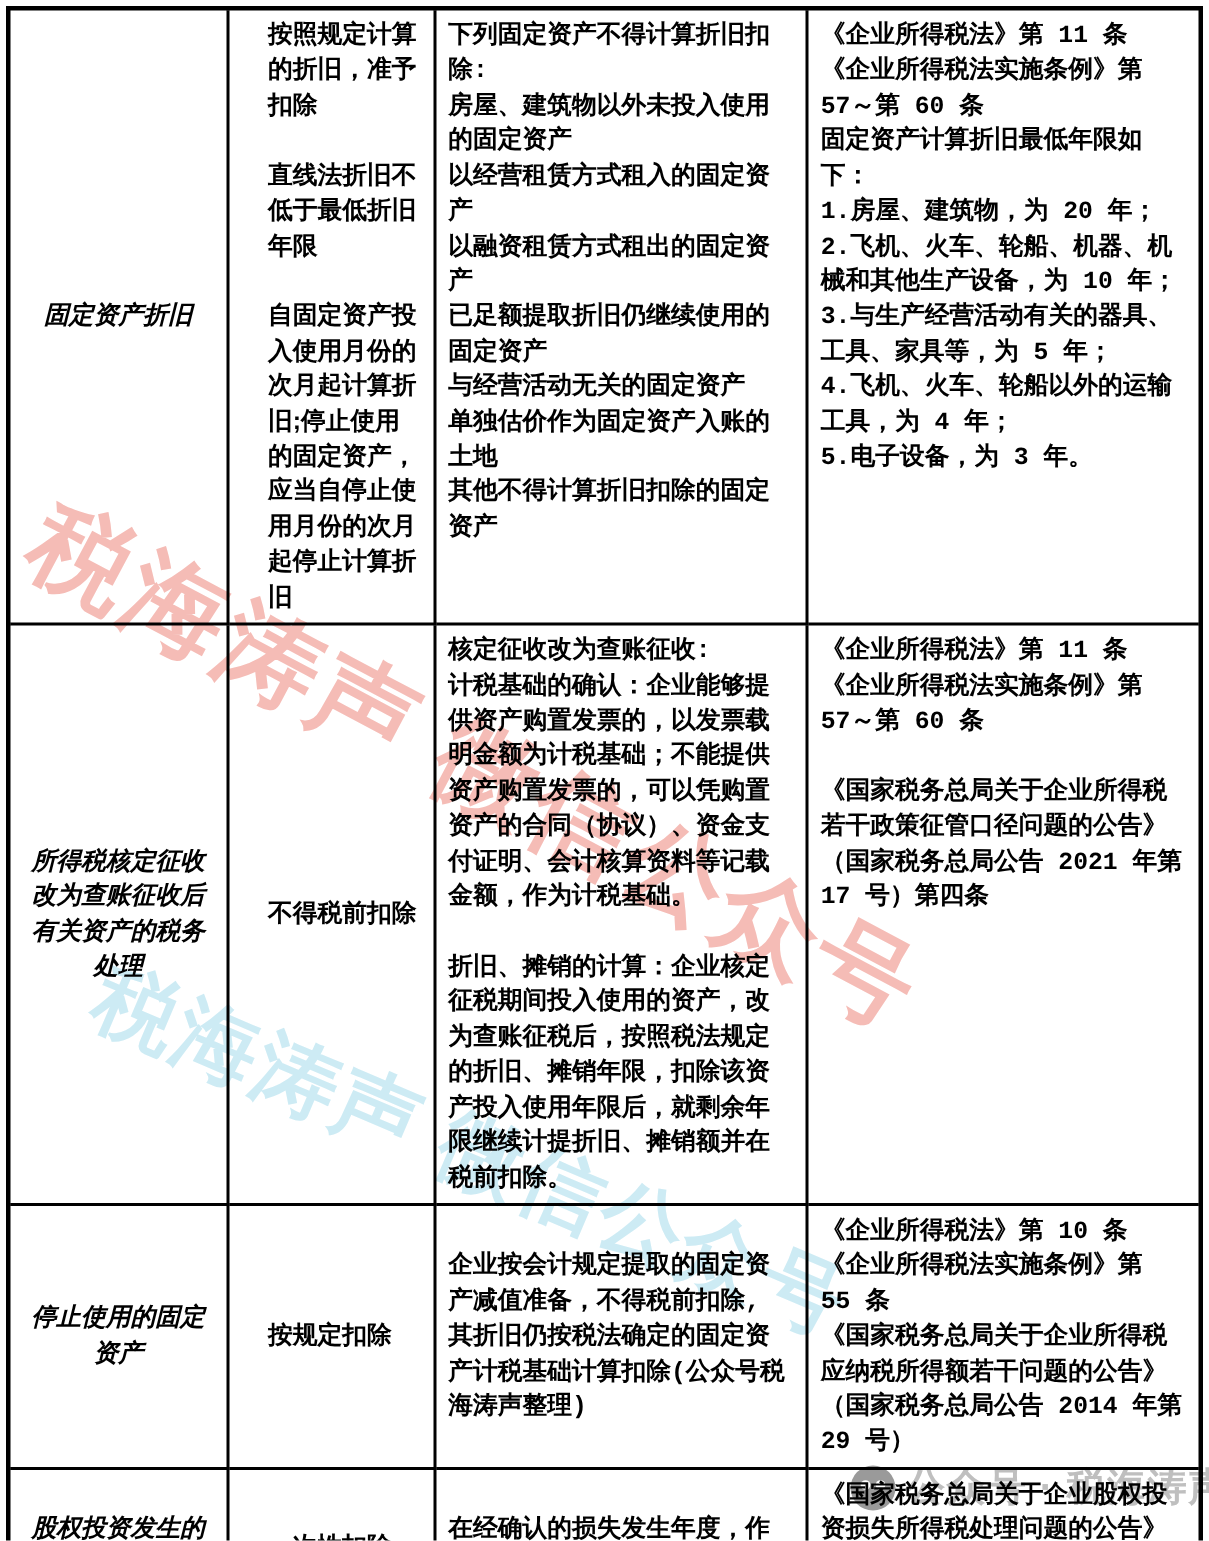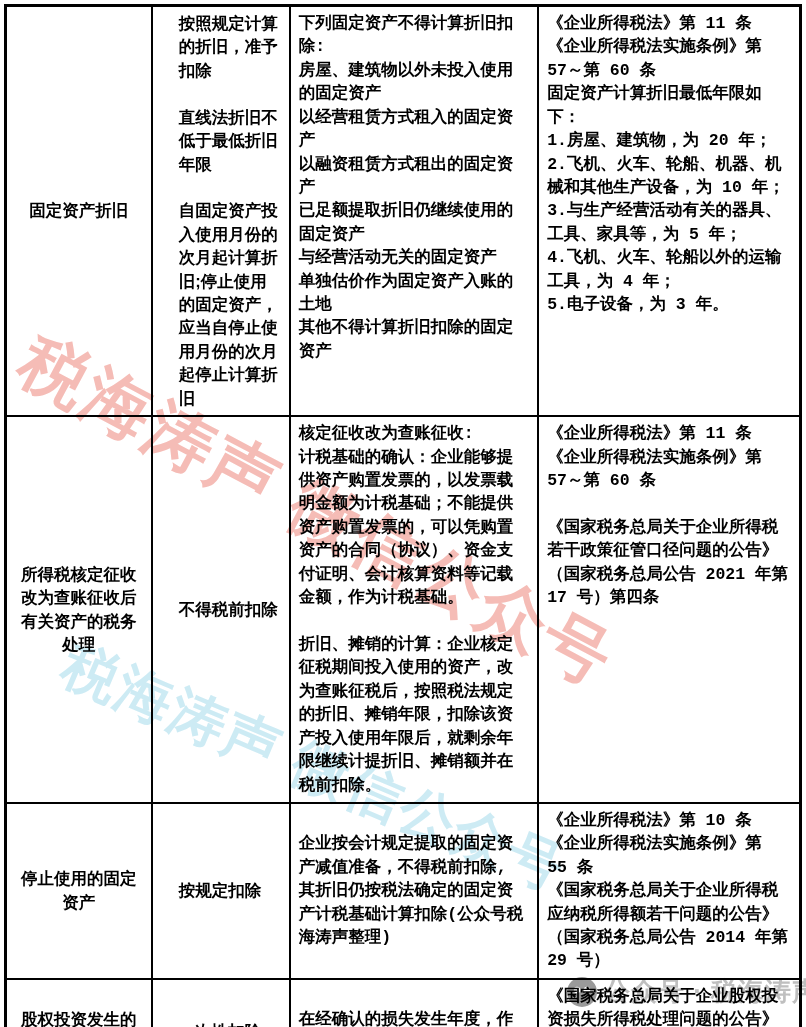--- a/index.html
+++ b/index.html
@@ -18,21 +18,21 @@
              align-items:center;gap:6px;pointer-events:none;}
   .wm-footer-text{color:#bfbfbf;font-size:26px;font-weight:700;letter-spacing:1px;white-space:nowrap;}
 
   
   table.tax{position:absolute;left:4px;top:4px;z-index:1;border-collapse:collapse;
             table-layout:fixed;width:798px;background:transparent;
             color:#000;font-size:16.5px;line-height:1.42;font-weight:600;}
   table.tax,table.tax td{border:2px solid #000;}
   table.tax{border-width:3px;}
   td{padding:5px 8px;white-space:pre-line;overflow:hidden;background:transparent;}
-  td.c-item{text-align:center;vertical-align:middle;padding:4px 6px;}
+  td.c-item{text-align:center;vertical-align:middle;padding:4px 6px;font-style:italic;}
   td.c-treat{text-align:left;vertical-align:middle;padding-left:26px;}
   td.c-detail,td.c-basis{text-align:left;vertical-align:middle;font-family:Liberation Mono, monospace;}
   tr.r1 td.c-treat,tr.r1 td.c-detail,tr.r1 td.c-basis,
   tr.r2 td.c-detail,tr.r2 td.c-basis,
   tr.r5 td.c-detail{vertical-align:top;}
 </style>
 </head>
 <body>
 
 <div id="stage">

